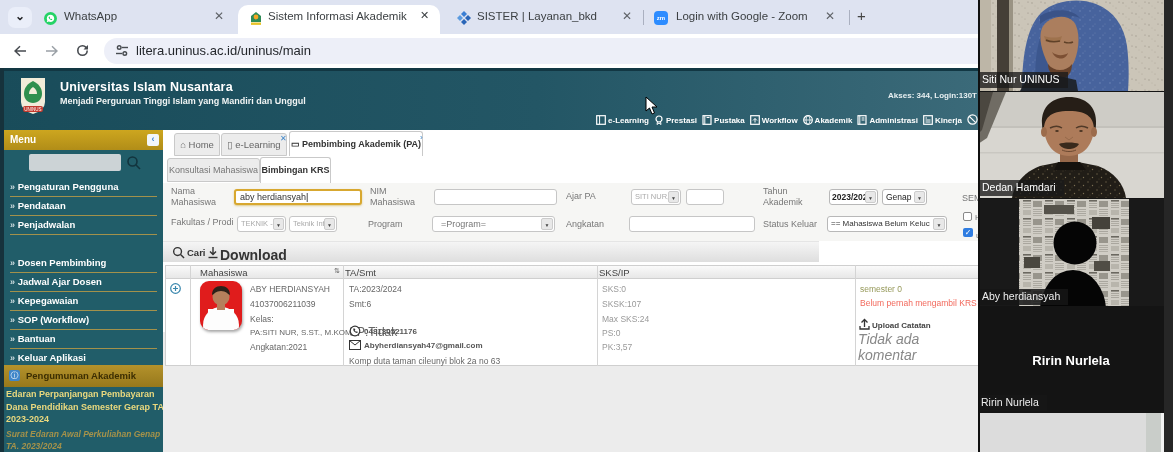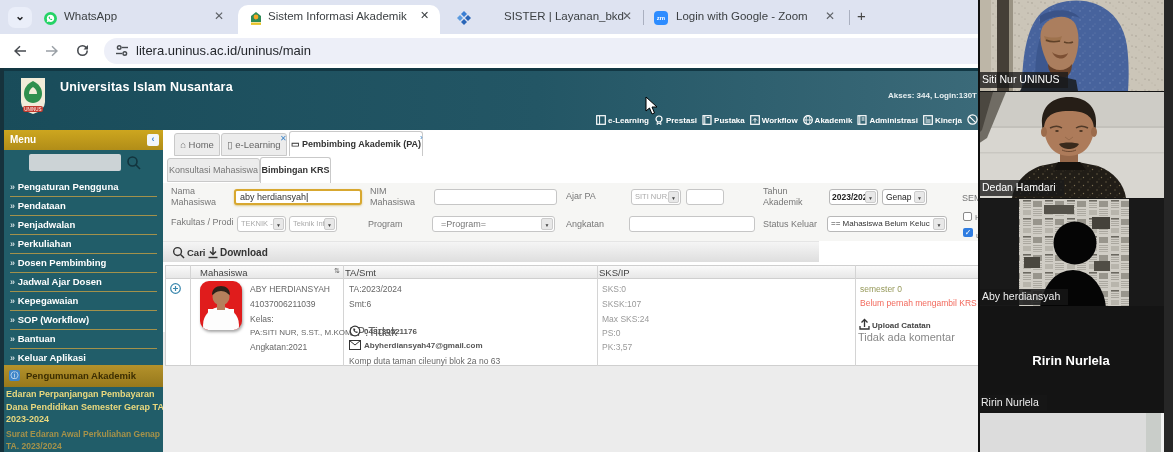--- a/index.html
+++ b/index.html
@@ -32,21 +32,21 @@
       </svg>
     <div class="abs" style="left:268px;top:10px;font-size:11.5px;color:#3c4043;">Sistem Informasi Akademik</div>
     <div class="abs" style="left:420px;top:9px;font-size:11px;color:#3c4043;">✕</div>
 
     <svg class="abs" style="left:457px;top:11px;" width="14" height="14" viewBox="0 0 14 14">
         <path d="M7 0 L10 3 L7 6 L4 3 Z" fill="#3b7fd4"></path>
         <path d="M11 4 L14 7 L11 10 L8 7 Z" fill="#2a66b8"></path>
         <path d="M3 4 L6 7 L3 10 L0 7 Z" fill="#5b9be0"></path>
         <path d="M7 8 L10 11 L7 14 L4 11 Z" fill="#2a66b8"></path>
       </svg>
-    <div class="abs" style="left:477px;top:10px;font-size:11.5px;color:#3c4043;margin-left:27px;">SISTER | Layanan_bkd</div>
+    <div class="abs" style="left:477px;top:10px;font-size:11.5px;color:#3c4043;">SISTER | Layanan_bkd</div>
     <div class="abs" style="left:622px;top:9px;font-size:12px;color:#5f6368;">✕</div>
     <div class="abs" style="left:643px;top:10px;width:1px;height:15px;background:#aab0c0;"></div>
 
     <div class="abs" style="left:654px;top:11px;width:14px;height:14px;border-radius:4px;background:#2D8CFF;color:#fff;font-size:6px;font-weight:bold;text-align:center;line-height:14px;">zm</div>
     <div class="abs" style="left:676px;top:10px;font-size:11.5px;color:#3c4043;">Login with Google - Zoom</div>
     <div class="abs" style="left:825px;top:9px;font-size:12px;color:#5f6368;">✕</div>
     <div class="abs" style="left:849px;top:10px;width:1px;height:15px;background:#aab0c0;"></div>
     <div class="abs" style="left:857px;top:7px;font-size:15px;color:#444;font-weight:400;">+</div>
   </div>
 
@@ -77,20 +77,21 @@
       <div class="abs" style="left:0;top:0;width:4px;height:62px;background:#16323c;"></div>
 
       <svg class="abs" style="left:19px;top:9px;" width="28" height="38" viewBox="0 0 28 38">
         <path d="M2 1 h24 v24 q0 8 -12 12 q-12 -4 -12 -12 Z" fill="#f2ecd9"></path>
         <path d="M14 4 c6 3 9 7 9 13 c0 5-4 9-9 9 c-5 0-9-4-9-9 c0-6 3-10 9-13z" fill="#2f8f4e"></path>
         <path d="M14 10 c3 2 4 4 4 7 h-8 c0-3 1-5 4-7z" fill="#f2ecd9"></path>
         <rect x="4" y="29" width="20" height="6" rx="2" fill="#c23a2e"></rect>
         <text x="14" y="33.6" font-size="4.5" fill="#fff" text-anchor="middle" font-family="Liberation Sans">UNINUS</text>
       </svg>
       <div class="abs" style="left:60px;top:12px;font-size:12.5px;font-weight:bold;color:#fff;letter-spacing:.2px;">Universitas Islam Nusantara</div>
+      <div class="abs" style="left:60px;top:28px;font-size:9px;font-weight:bold;color:#f0f4f4;">Menjadi Perguruan Tinggi Islam yang Mandiri dan Unggul</div>
       <div class="abs" style="right:1px;top:23px;font-size:8px;font-weight:bold;color:#e8f0f2;">Akses: 344, Login:130T</div>
 
       <div class="abs" style="right:0;top:44px;height:16px;display:flex;align-items:center;gap:5px;color:#fff;font-size:8px;font-weight:bold;white-space:nowrap;">
         <span style="display:flex;align-items:center;gap:2px;"><svg width="10" height="10" viewBox="0 0 10 10">
               <rect x="0.7" y="0.7" width="8.6" height="8.6" fill="none" stroke="#fff" stroke-width="1.2"></rect>
               <line x1="3.6" y1="1" x2="3.6" y2="9" stroke="#fff" stroke-width="1"></line>
             </svg>e-Learning</span>
         <span style="display:flex;align-items:center;gap:2px;"><svg width="10" height="10" viewBox="0 0 10 10">
               <circle cx="5" cy="4" r="3" fill="none" stroke="#fff" stroke-width="1.2"></circle>
               <path d="M3.5 6.5 L3 9.5 L5 8 L7 9.5 L6.5 6.5" fill="none" stroke="#fff" stroke-width="1"></path>
@@ -135,35 +136,34 @@
       <div class="abs" style="left:147px;top:4px;width:12px;height:12px;background:#f2f6fa;border-radius:2px;color:#3b82d0;font-size:9px;font-weight:bold;text-align:center;line-height:11px;">‹</div>
       <div class="abs" style="left:29px;top:24px;width:92px;height:17px;background:#ccd3d6;border-radius:2px;"></div>
       <svg class="abs" style="left:126px;top:25px;" width="15" height="15" viewBox="0 0 15 15">
           <circle cx="6.5" cy="6.5" r="4.5" fill="none" stroke="#12343e" stroke-width="1.6"></circle>
           <line x1="10" y1="10" x2="14" y2="14" stroke="#12343e" stroke-width="1.6"></line>
         </svg>
       <div id="menu" class="abs" style="left:4px;top:0;width:159px;height:233px;">
         <div class="abs" style="left:6px;top:48.5px;width:147px;height:18px;border-bottom:1px solid #a3914b;color:#fff;font-size:9.5px;font-weight:bold;line-height:15px;white-space:nowrap;"><span style="color:#cfdde0;font-size:9px;">»</span> Pengaturan Pengguna</div>
         <div class="abs" style="left:6px;top:67.5px;width:147px;height:18px;border-bottom:1px solid #a3914b;color:#fff;font-size:9.5px;font-weight:bold;line-height:15px;white-space:nowrap;"><span style="color:#cfdde0;font-size:9px;">»</span> Pendataan</div>
         <div class="abs" style="left:6px;top:86.5px;width:147px;height:18px;border-bottom:1px solid #a3914b;color:#fff;font-size:9.5px;font-weight:bold;line-height:15px;white-space:nowrap;"><span style="color:#cfdde0;font-size:9px;">»</span> Penjadwalan</div>
-        <div class="abs" style="left:6px;top:105.5px;width:147px;height:18px;border-bottom:1px solid #a3914b;color:#fff;font-size:9.5px;font-weight:bold;line-height:15px;white-space:nowrap;"><span style="color:#cfdde0;font-size:9px;">»</span> Perkuliahan</div>
         <div class="abs" style="left:6px;top:124.5px;width:147px;height:18px;border-bottom:1px solid #a3914b;color:#fff;font-size:9.5px;font-weight:bold;line-height:15px;white-space:nowrap;"><span style="color:#cfdde0;font-size:9px;">»</span> Dosen Pembimbing</div>
         <div class="abs" style="left:6px;top:143.5px;width:147px;height:18px;border-bottom:1px solid #a3914b;color:#fff;font-size:9.5px;font-weight:bold;line-height:15px;white-space:nowrap;"><span style="color:#cfdde0;font-size:9px;">»</span> Jadwal Ajar Dosen</div>
         <div class="abs" style="left:6px;top:162.5px;width:147px;height:18px;border-bottom:1px solid #a3914b;color:#fff;font-size:9.5px;font-weight:bold;line-height:15px;white-space:nowrap;"><span style="color:#cfdde0;font-size:9px;">»</span> Kepegawaian</div>
         <div class="abs" style="left:6px;top:181.5px;width:147px;height:18px;border-bottom:1px solid #a3914b;color:#fff;font-size:9.5px;font-weight:bold;line-height:15px;white-space:nowrap;"><span style="color:#cfdde0;font-size:9px;">»</span> SOP (Workflow)</div>
         <div class="abs" style="left:6px;top:200.5px;width:147px;height:18px;border-bottom:1px solid #a3914b;color:#fff;font-size:9.5px;font-weight:bold;line-height:15px;white-space:nowrap;"><span style="color:#cfdde0;font-size:9px;">»</span> Bantuan</div>
         <div class="abs" style="left:6px;top:219.5px;width:147px;height:18px;border-bottom:1px solid #a3914b;color:#fff;font-size:9.5px;font-weight:bold;line-height:15px;white-space:nowrap;"><span style="color:#cfdde0;font-size:9px;">»</span> Keluar Aplikasi</div>
       </div>
 
       <div class="abs" style="left:4px;top:235px;width:160px;height:22px;background:linear-gradient(180deg,#b4922b,#96781c);">
         <div class="abs" style="left:5px;top:5px;width:11px;height:11px;background:#3f86c9;border-radius:2px;color:#fff;font-size:8px;line-height:11px;text-align:center;">ⓘ</div>
         <div class="abs" style="left:22px;top:5px;font-size:9.5px;font-weight:bold;color:#3c2e02;">Pengumuman Akademik</div>
       </div>
       <div class="abs" style="left:6px;top:258px;width:158px;font-size:9px;font-weight:bold;color:#e9d87e;line-height:12.5px;white-space:nowrap;">Edaran Perpanjangan Pembayaran<br>Dana Pendidikan Semester Gerap TA<br>2023-2024</div>
-      <div class="abs" style="left:6px;top:298px;width:158px;font-size:8.5px;font-weight:bold;color:#a5924a;line-height:12px;white-space:nowrap;">Surat Edaran Awal Perkuliahan Genap<br>TA. 2023/2024</div>
+      <div class="abs" style="left:6px;top:298px;width:158px;font-size:8.5px;font-weight:bold;color:#a5924a;line-height:12px;white-space:nowrap;font-style:italic;">Surat Edaran Awal Perkuliahan Genap<br>TA. 2023/2024</div>
     </div>
 
     <div class="abs" style="left:163px;top:62px;width:815px;height:322px;background:#ececec;">
       <div class="abs" style="left:0;top:0;width:815px;height:202px;background:#fff;"></div>
       <div class="abs" style="left:0;top:53px;width:815px;height:58px;background:#f6f6f4;"></div>
 
       <div class="abs" style="left:11px;top:3px;width:46px;height:23px;background:#ececec;border:1px solid #c9c9c9;border-radius:3px 3px 0 0;color:#666;font-size:9.5px;line-height:21px;text-align:center;white-space:nowrap;overflow:hidden;">⌂ Home</div>
       <div class="abs" style="left:58px;top:3px;width:66px;height:23px;background:#ececec;border:1px solid #c9c9c9;border-radius:3px 3px 0 0;color:#666;font-size:9.5px;line-height:21px;text-align:center;white-space:nowrap;overflow:hidden;">▯ e-Learning</div>
       <div class="abs" style="left:117px;top:4px;font-size:8px;color:#3f86c9;">✕</div>
       <div class="abs" style="left:126px;top:1px;width:134px;height:25px;background:#fff;border:1px solid #c9c9c9;border-bottom:none;border-radius:3px 3px 0 0;color:#333;font-size:9px;font-weight:bold;line-height:24px;text-align:center;white-space:nowrap;overflow:hidden;">▭ Pembimbing Akademik (PA)</div>
@@ -202,21 +202,21 @@
       <div class="abs" style="left:0;top:111px;width:656px;height:21px;background:linear-gradient(180deg,#f5f5f5,#dedede);border-top:1px solid #e5e5e5;">
         <svg class="abs" style="left:9px;top:4px;" width="13" height="13" viewBox="0 0 14 14">
             <circle cx="6" cy="6" r="4.2" fill="none" stroke="#333" stroke-width="1.5"></circle>
             <line x1="9.2" y1="9.2" x2="13" y2="13" stroke="#333" stroke-width="1.5"></line>
           </svg>
         <div class="abs" style="left:24px;top:5px;font-size:9.5px;font-weight:bold;color:#333;">Cari</div>
         <svg class="abs" style="left:44px;top:4px;" width="12" height="13" viewBox="0 0 12 13">
             <path d="M6 1 v7 M3 5.5 L6 8.5 L9 5.5" fill="none" stroke="#333" stroke-width="1.4"></path>
             <path d="M1.5 11.5 h9" stroke="#333" stroke-width="1.4"></path>
           </svg>
-        <div class="abs" style="left:57px;top:5px;font-size:10px;font-weight:bold;color:#333;">Download</div>
+        <div class="abs" style="left:57px;top:5px;font-size:14px;font-weight:bold;color:#333;">Download</div>
       </div>
 
       <div id="table" class="abs" style="left:2px;top:135px;width:813px;height:101px;">
 
         <div class="abs" style="left:0;top:0;width:813px;height:14px;background:linear-gradient(180deg,#fafafa,#e7e7e7);border:1px solid #cfcfcf;border-right:none;"></div>
         <div class="abs" style="left:35px;top:2px;font-size:9.5px;color:#444;">Mahasiswa</div>
         <div class="abs" style="left:169px;top:2px;font-size:7px;color:#666;">⇅</div>
         <div class="abs" style="left:180px;top:2px;font-size:9.5px;color:#444;">TA/Smt</div>
         <div class="abs" style="left:434px;top:2px;font-size:9.5px;color:#444;">SKS/IP</div>
         <div class="abs" style="left:692px;top:12px;font-size:9.5px;color:#444;">Info/Catatan</div>
@@ -271,21 +271,21 @@
         <div class="abs" style="left:437px;top:63px;font-size:8.5px;color:#999;">PS:0</div>
         <div class="abs" style="left:437px;top:77px;font-size:8.5px;color:#999;">PK:3,57</div>
 
         <div class="abs" style="left:695px;top:19px;font-size:8.5px;color:#96995a;">semester 0</div>
         <div class="abs" style="left:695px;top:33px;font-size:8.5px;color:#f2695c;">Belum pernah mengambil KRS</div>
         <svg class="abs" style="left:694px;top:53px;" width="11" height="12" viewBox="0 0 11 12">
             <path d="M5.5 9 V1.5 M2.5 4.5 L5.5 1.5 L8.5 4.5" fill="none" stroke="#333" stroke-width="1.3"></path>
             <path d="M1 8 v3 h9 v-3" fill="none" stroke="#333" stroke-width="1.3"></path>
           </svg>
         <div class="abs" style="left:707px;top:56px;font-size:8px;font-weight:bold;color:#444;">Upload Catatan</div>
-        <div class="abs" style="left:693px;top:66px;font-size:11px;color:#888;">Tidak ada komentar</div>
+        <div class="abs" style="left:693px;top:66px;font-size:14px;color:#888;font-style:italic;">Tidak ada komentar</div>
       </div>
     </div>
   </div>
 </div>
 
 <svg class="abs" style="left:645px;top:96px;" width="13" height="19" viewBox="0 0 13 19">
     <path d="M1 1 L1 15 L4.5 12 L7 18 L9.5 17 L7 11 L12 11 Z" fill="#fff" stroke="#000" stroke-width="1"></path>
   </svg>
 
 <div class="abs" style="left:978px;top:0;width:195px;height:452px;background:#141414;">

